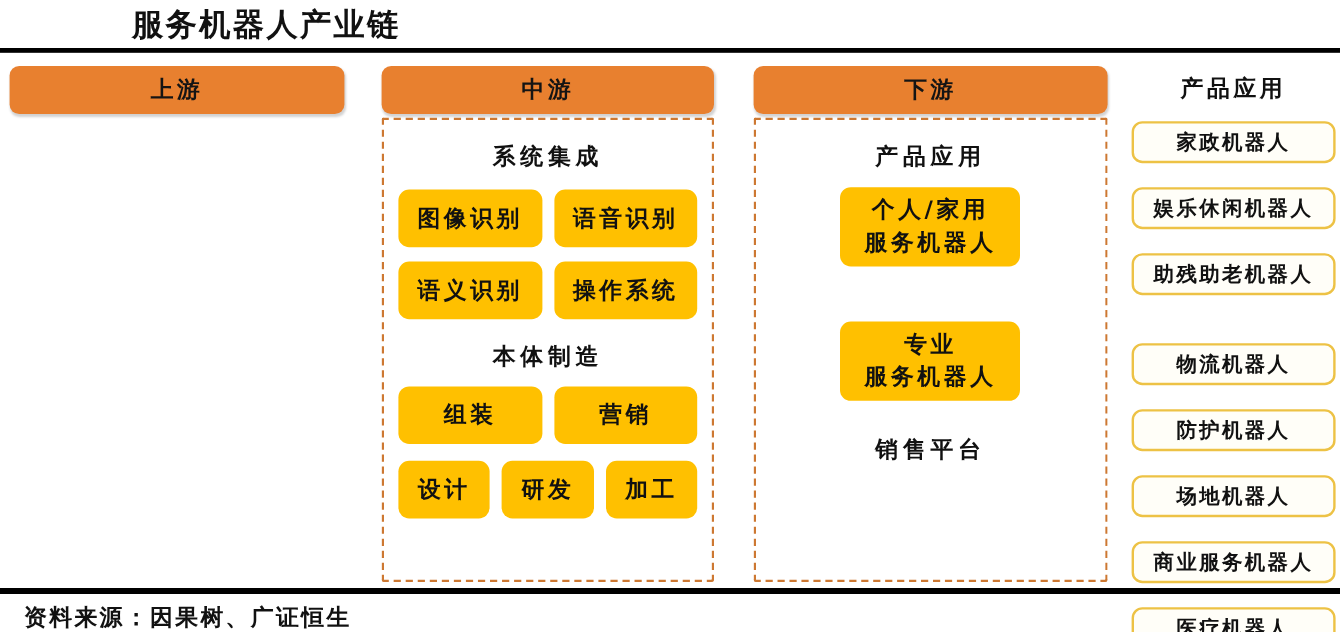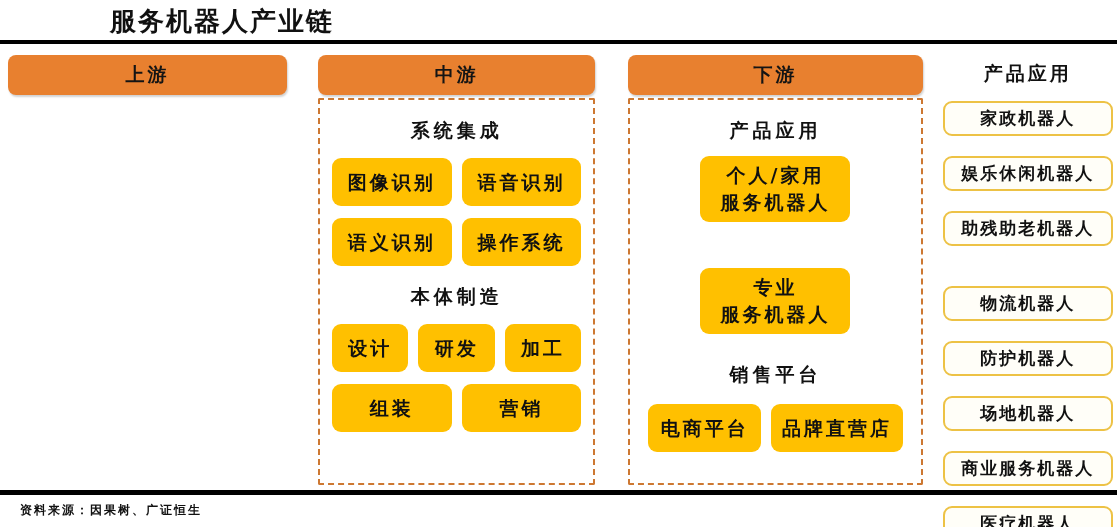--- a/index.html
+++ b/index.html
@@ -135,21 +135,21 @@
     justify-content: center;
     font-size: 17px;
     font-weight: bold;
     letter-spacing: 2px;
     margin-bottom: 20px;
   }
   
   .bottom-rule { margin-top: 5px; height: 5px; }
   .source-line {
     margin: 7px 0 0 20px;
-    font-size: 12px;
+    font-size: 19px;
     font-weight: bold;
     letter-spacing: 2px;
   }
 </style>
 </head>
 <body>
 
 <div class="page">
 
   <div class="doc-title">服务机器人产业链</div>
@@ -167,45 +167,41 @@
         <div class="sec-label">系统集成</div>
         <div class="chip-row">
           <div class="chip">图像识别</div>
           <div class="chip">语音识别</div>
         </div>
         <div class="chip-row tight">
           <div class="chip">语义识别</div>
           <div class="chip">操作系统</div>
         </div>
         <div class="sec-label">本体制造</div>
+        <div class="chip-row tight">
+          <div class="chip">组装</div>
+          <div class="chip">营销</div>
+        </div>
         <div class="chip-row">
           <div class="chip">设计</div>
           <div class="chip">研发</div>
           <div class="chip">加工</div>
-        </div>
-        <div class="chip-row tight">
-          <div class="chip">组装</div>
-          <div class="chip">营销</div>
         </div>
       </div>
     </section>
 
     <section class="chain-col col-downstream">
       <div class="col-header">下游</div>
       <div class="col-body">
         <div class="sec-label">产品应用</div>
         <div class="chip solo solo-1">个人/家用
 服务机器人</div>
         <div class="chip solo solo-2">专业
 服务机器人</div>
         <div class="sec-label second">销售平台</div>
-        <div class="chip-row sales">
-          <div class="chip">电商平台</div>
-          <div class="chip brand">品牌直营店</div>
-        </div>
       </div>
     </section>
 
     <aside class="side-panel">
       <div class="side-title">产品应用</div>
       <div class="side-group">
         <div class="side-box">家政机器人</div>
         <div class="side-box">娱乐休闲机器人</div>
         <div class="side-box">助残助老机器人</div>
       </div>

